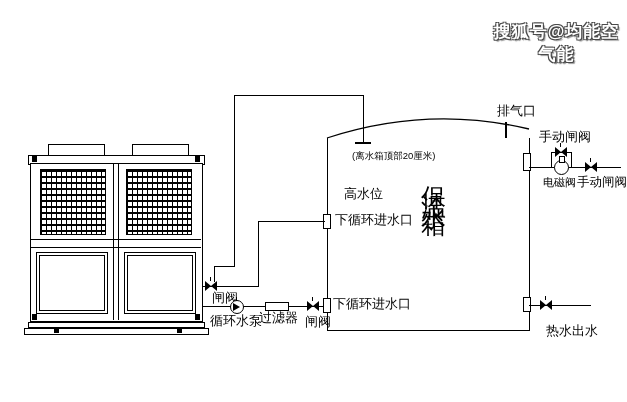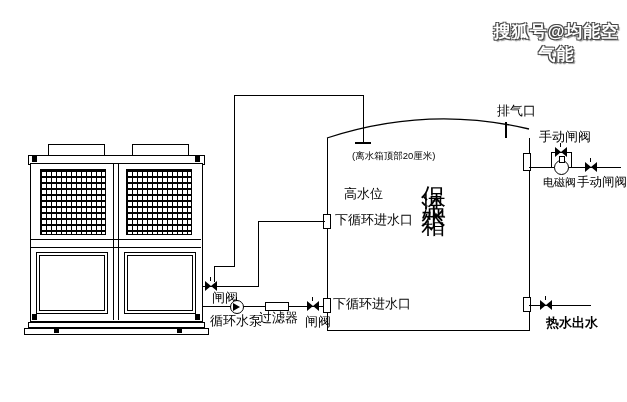--- a/index.html
+++ b/index.html
@@ -141,15 +141,15 @@
       <div class="stem"></div>
     </div>
   <div class="lab" style="left:539px;top:130px;">手动闸阀</div>
   <div class="lab" style="left:543px;top:175px;font-size:11px;">电磁阀</div>
   <div class="lab" style="left:577px;top:175px;font-size:12.5px;">手动闸阀</div>
 
   <div class="pl" style="left:529px;top:305px;width:62px;height:1px;"></div>
   <div class="valve" style="left:540px;top:300px;">
       <div class="stem"></div>
     </div>
-  <div class="lab" style="left:546px;top:316px;font-weight:bold;">热水出水</div>
+  <div class="lab" style="left:546px;top:324px;">热水出水</div>
 
 </div>
 
 </body></html>

